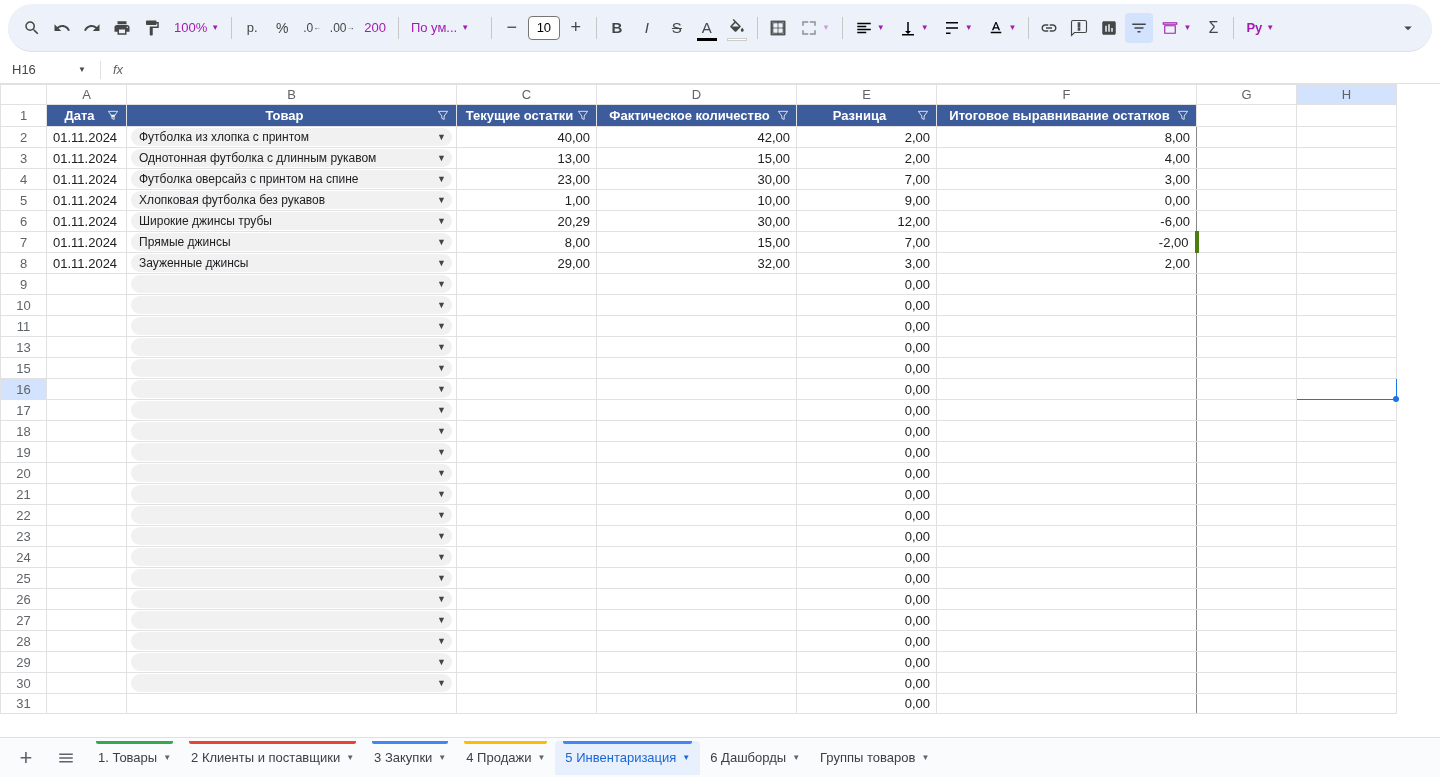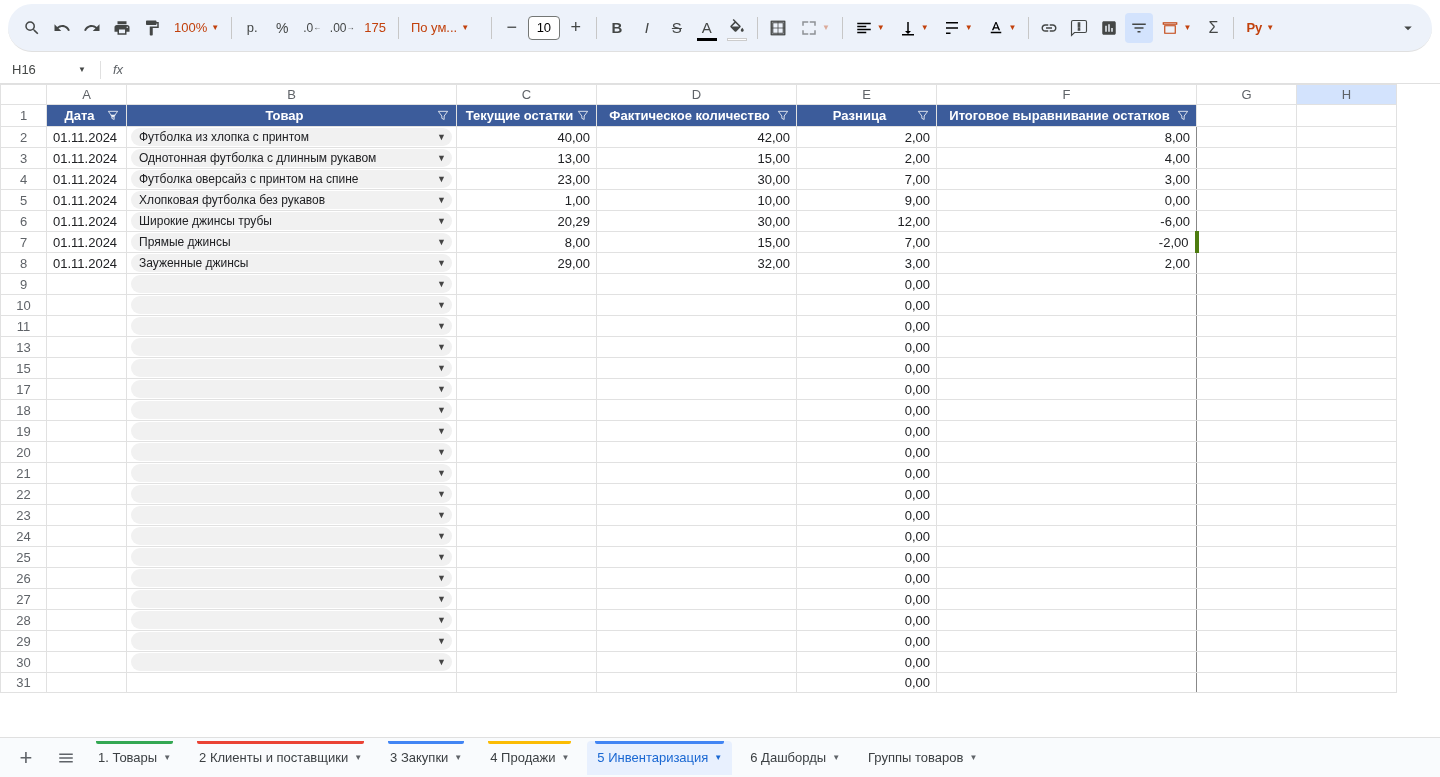--- a/index.html
+++ b/index.html
@@ -4,21 +4,21 @@
 <style>
 * { box-sizing: border-box; margin: 0; padding: 0; }
 body { font-family: Arial, sans-serif; font-size: 13px; color: #202124; background: #fff; overflow: hidden; }
 
 
 .toolbar { display: flex; align-items: center; height: 48px; padding: 0 10px; gap: 2px; background: #edf2fa; border-bottom: 1px solid #e0e0e0; border-radius: 24px; margin: 4px 8px; }
 .tbtn { display: flex; align-items: center; justify-content: center; min-width: 28px; height: 30px; border-radius: 4px; cursor: pointer; color: #444746; }
 .tbtn.active { background: #d3e3fd; }
 .tbtn svg { width: 18px; height: 18px; fill: currentColor; }
 .tsep { width: 1px; height: 22px; background: #c7c7c7; margin: 0 4px; }
-.tdrop { display: flex; align-items: center; padding: 0 6px; height: 30px; border-radius: 4px; cursor: pointer; gap: 4px; font-size: 13px; color: #c2410c; }
+.tdrop { display: flex; align-items: center; padding: 0 6px; height: 30px; border-radius: 4px; cursor: pointer; gap: 4px; font-size: 13px; color: #a21caf; }
 .font-size-box { display: flex; align-items: center; gap: 2px; }
 .font-size-input { width: 32px; height: 24px; border: 1px solid #747775; border-radius: 4px; text-align: center; font-size: 13px; }
 .color-bar { position: absolute; bottom: 2px; left: 4px; right: 4px; height: 3px; }
 .tbtn-rel { position: relative; }
 .dropdown-arrow { font-size: 8px; }
 
 
 .formula-row { display: flex; align-items: center; height: 28px; border-bottom: 1px solid #e0e0e0; padding: 0 4px; }
 .name-box { width: 90px; height: 24px; border: none; font-size: 13px; padding: 0 8px; color: #444746; display: flex; align-items: center; justify-content: space-between; }
 .name-box span:first-child { flex: 1; }
@@ -92,21 +92,21 @@
   <div class="tdrop">
       <span>100%</span>
       <span class="dropdown-arrow">▼</span>
     </div>
   <div class="tsep"></div>
   <div class="tbtn" style="font-size:13px">р.</div>
   <div class="tbtn" style="font-size:14px">%</div>
   <div class="tbtn" style="font-size:12px">.0<sub style="font-size:8px">←</sub></div>
   <div class="tbtn" style="font-size:12px">.00<sub style="font-size:8px">→</sub></div>
   <div class="tdrop">
-      <span>175</span>
+      <span>200</span>
     </div>
   <div class="tsep"></div>
   <div class="tdrop" style="width:80px">
       <span>По ум...</span>
       <span class="dropdown-arrow">▼</span>
     </div>
   <div class="tsep"></div>
   <div class="font-size-box">
     <div class="tbtn" style="font-size:18px">−</div>
     <input class="font-size-input" value="10" style="">
@@ -457,20 +457,37 @@
             </div>
           </td>
     <td class="data-cell num"></td>
     <td class="data-cell num"></td>
     <td class="data-cell num">0,00</td>
     <td class="data-cell num" style="border-right:1px solid #888"></td>
     <td></td>
     <td></td>
         </tr>
         <tr>
+    <td class="rowhdr sel">16</td>
+    <td class="data-cell"></td>
+    <td>
+            <div class="dropdown-cell">
+              <span class="caret">▼</span>
+            </div>
+          </td>
+    <td class="data-cell num"></td>
+    <td class="data-cell num"></td>
+    <td class="data-cell num">0,00</td>
+    <td class="data-cell num" style="border-right:1px solid #888"></td>
+    <td></td>
+    <td class="cell-selected">
+            <div class="sel-handle"></div>
+          </td>
+        </tr>
+        <tr>
     <td class="rowhdr">17</td>
     <td class="data-cell"></td>
     <td>
             <div class="dropdown-cell">
               <span class="caret">▼</span>
             </div>
           </td>
     <td class="data-cell num"></td>
     <td class="data-cell num"></td>
     <td class="data-cell num">0,00</td>
@@ -688,21 +705,21 @@
 </table>
 </div>
 
 <div class="tabs-bar">
   <div class="tab-btn" style="font-size:22px">+</div>
   <div class="tab-btn">
       <svg width="18" height="18" viewBox="0 0 24 24" fill="#5f6368">
         <path d="M3 18h18v-2H3v2zm0-5h18v-2H3v2zm0-7v2h18V6H3z"></path>
       </svg>
     </div>
-  <div id="tabs-container" style="display:flex;gap:8px">
+  <div id="tabs-container" style="display:flex;gap:0">
       <div class="sheet-tab">
         <div class="tab-color" style="background:#34a853"></div>
         <span>1. Товары</span>
         <span class="caret">▼</span>
       </div>
       <div class="sheet-tab">
         <div class="tab-color" style="background:#ea4335"></div>
         <span>2 Клиенты и поставщики</span>
         <span class="caret">▼</span>
       </div>

